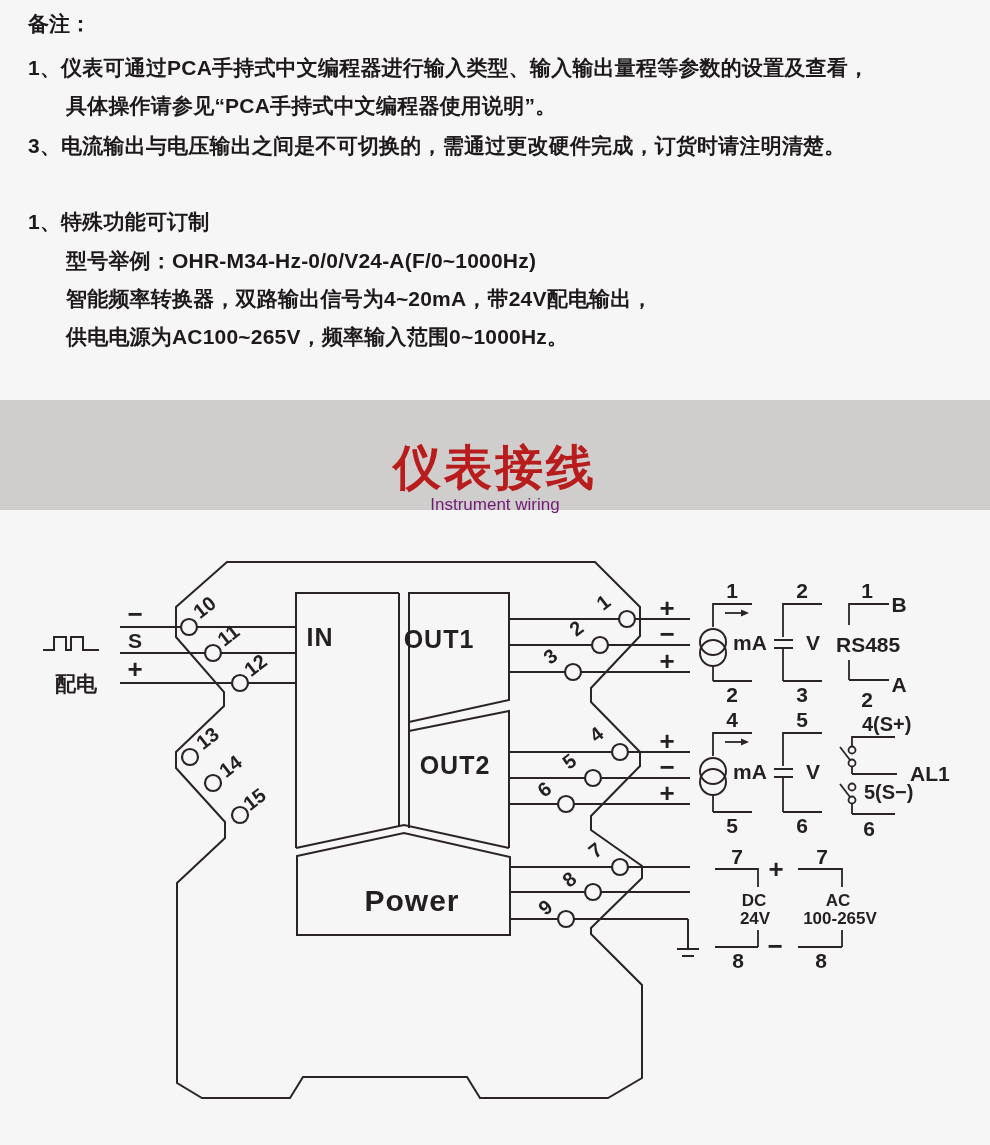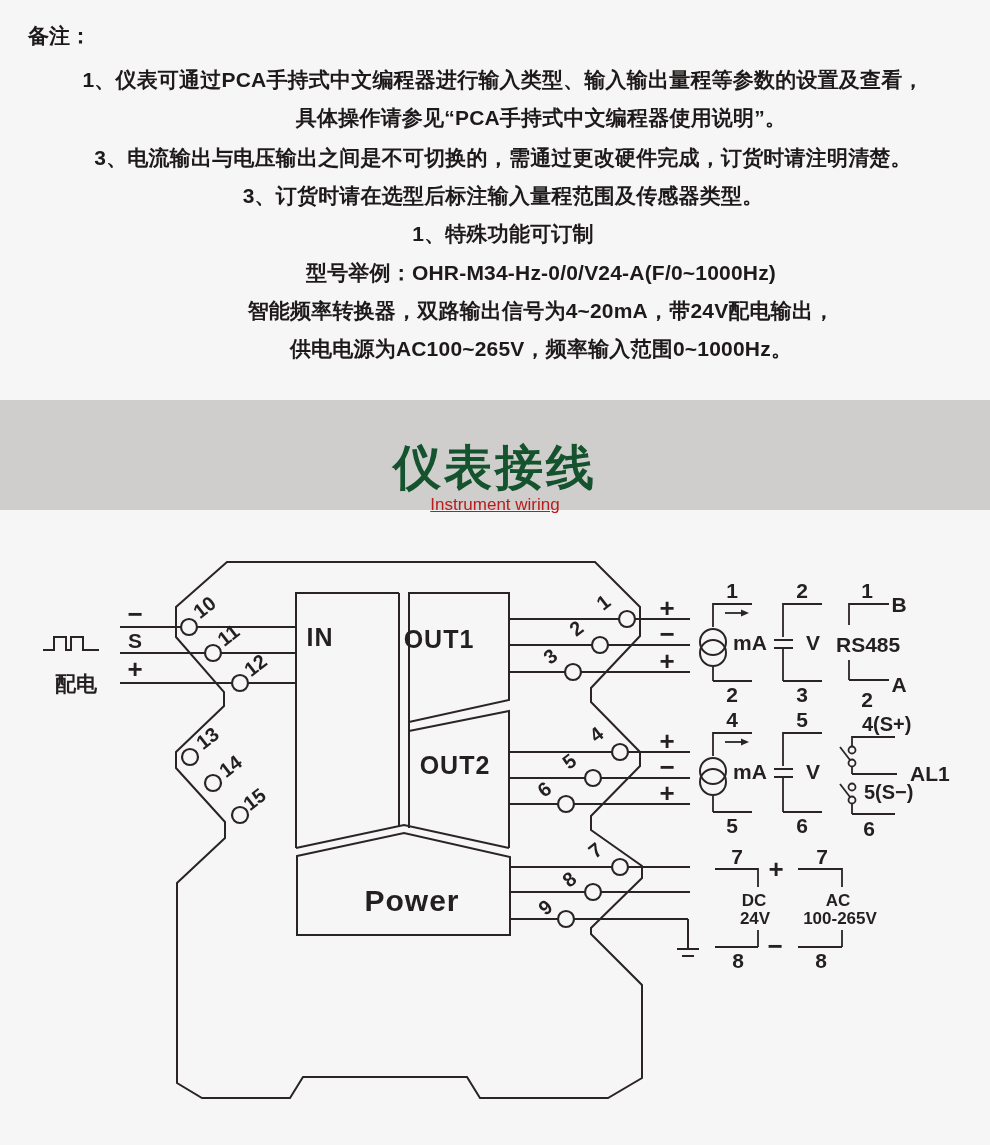--- a/index.html
+++ b/index.html
@@ -1,28 +1,28 @@
 <!DOCTYPE html>
 <html><head>
 <meta charset="utf-8">
 <style>
   html,body{margin:0;padding:0;}
   body{
     width:990px;height:1145px;position:relative;overflow:hidden;
     background:#f7f6f6;color:#1e1a1b;
     font-family:"Liberation Sans", sans-serif;
   }
-  .notes{position:absolute;left:0;top:16px;width:880px;height:400px;}
+  .notes{position:absolute;left:0;top:4px;width:880px;height:400px;}
   .notes-heading{position:absolute;left:28px;top:6px;font-size:21px;font-weight:bold;}
-  .note-line{position:absolute;left:28px;width:950px;font-size:21px;font-weight:bold;white-space:nowrap;letter-spacing:0.2px;text-align:center;}
+  .note-line{position:absolute;left:28px;width:950px;font-size:21px;font-weight:bold;white-space:nowrap;letter-spacing:0.2px;}
   .note-line.indent{left:66px;}
   .banner{position:absolute;left:0;top:400px;width:990px;height:110px;background:#cfcecd;
           display:flex;flex-direction:column;align-items:center;justify-content:center;}
-  .banner-title{font-size:48px;font-weight:bold;color:#14532d;letter-spacing:3px;line-height:1.05;margin-top:48px;}
-  .banner-subtitle{font-size:17px;color:#b91c1c;margin-top:1px;text-decoration:underline;}
+  .banner-title{font-size:48px;font-weight:bold;color:#b91c1c;letter-spacing:3px;line-height:1.05;margin-top:48px;}
+  .banner-subtitle{font-size:17px;color:#701a75;margin-top:1px;}
   svg{position:absolute;left:0;top:510px;}
   svg text{font-family:"Liberation Sans", sans-serif;fill:#241f21;}
   .ln{stroke:#2b2426;stroke-width:2;fill:none;stroke-linejoin:miter;stroke-linecap:butt;}
   .thin{stroke-width:1.8;}
   .term{fill:#f7f6f6;stroke:#2b2426;stroke-width:2.2;}
   .contact{fill:#f7f6f6;stroke:#2b2426;stroke-width:1.8;}
   .tnum{font-size:20px;font-weight:bold;}
   .blk{font-size:25px;font-weight:bold;letter-spacing:1px;}
   .pw{font-size:30px;font-weight:bold;letter-spacing:1px;}
   .pol{font-size:26px;font-weight:bold;}
@@ -31,21 +31,20 @@
   .cn{font-size:21px;font-weight:bold;}
 </style>
 </head>
 <body>
 
 <div class="notes">
   <div class="notes-heading">备注：</div>
   <div class="note-line" style="top:50px">1、仪表可通过PCA手持式中文编程器进行输入类型、输入输出量程等参数的设置及查看，</div>
   <div class="note-line indent" style="top:88px">具体操作请参见“PCA手持式中文编程器使用说明”。</div>
   <div class="note-line" style="top:128px">3、电流输出与电压输出之间是不可切换的，需通过更改硬件完成，订货时请注明清楚。</div>
-  <div class="note-line" style="top:166px">3、订货时请在选型后标注输入量程范围及传感器类型。</div>
   <div class="note-line" style="top:204px">1、特殊功能可订制</div>
   <div class="note-line indent" style="top:243px">型号举例：OHR-M34-Hz-0/0/V24-A(F/0~1000Hz)</div>
   <div class="note-line indent" style="top:281px">智能频率转换器，双路输出信号为4~20mA，带24V配电输出，</div>
   <div class="note-line indent" style="top:319px">供电电源为AC100~265V，频率输入范围0~1000Hz。</div>
 </div>
 
 <div class="banner">
   <div class="banner-title">仪表接线</div>
   <div class="banner-subtitle">Instrument wiring</div>
 </div>

